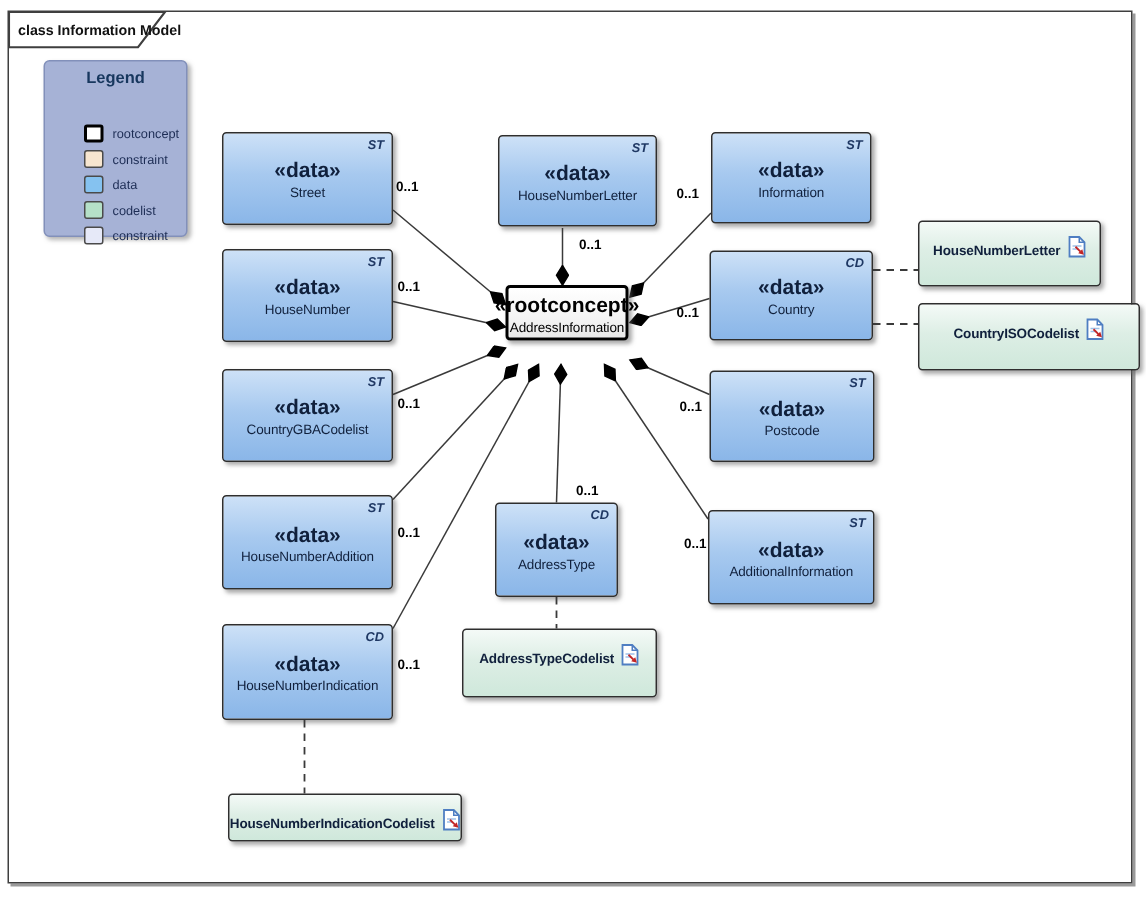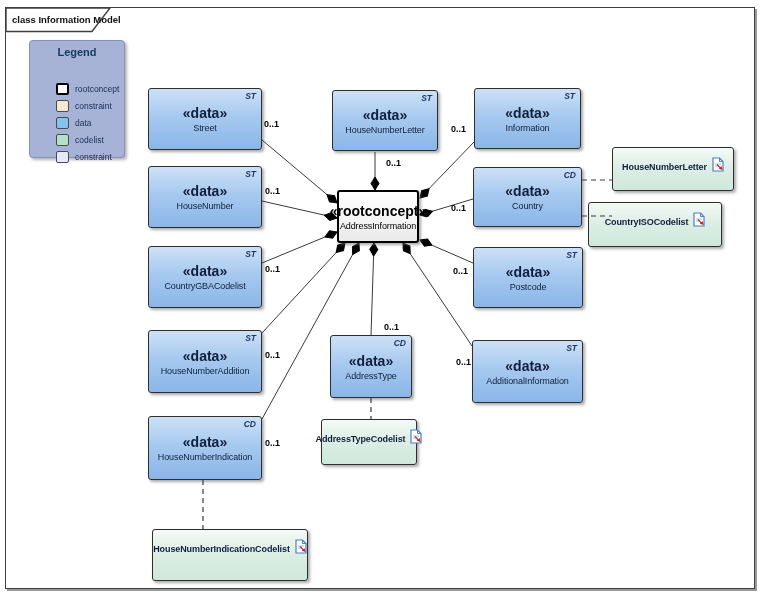--- a/index.html
+++ b/index.html
@@ -155,67 +155,67 @@
     </div>
 </div>
 <div class="node data-node" style="left:472px;top:340px;width:111px;height:63px">
   <span class="tag">ST</span>
   <div>
       <div class="stereo">«data»</div>
       <div class="nname">AdditionalInformation</div>
     </div>
 </div>
 
-<div class="node root-node" style="left:337px;top:190px;width:82px;height:53px">
+<div class="node root-node" style="left:337px;top:190px;width:82px;height:37px">
   <div>
       <div class="stereo">«rootconcept»</div>
       <div class="nname">AddressInformation</div>
     </div>
 </div>
 
 <div class="node codelist-node" style="left:612px;top:147px;width:122px;height:44px">
   <div class="cl-row">
     <span class="cl-name">HouseNumberLetter</span>
     <span><svg width="12" height="15" viewBox="0 0 12 15">
           <path d="M1,1 h6.5 l3.5,3.5 v9.5 h-10 z" fill="#fff" stroke="#4f7ec2" stroke-width="1.2"></path>
           <path d="M7.5,1 v3.5 h3.5" fill="none" stroke="#4f7ec2" stroke-width="1"></path>
           <line x1="3" y1="7" x2="9" y2="7" stroke="#9fc0e8" stroke-width="1"></line>
           <line x1="3" y1="9" x2="7" y2="9" stroke="#9fc0e8" stroke-width="1"></line>
           <line x1="5" y1="7.5" x2="8.3" y2="10.8" stroke="#c22525" stroke-width="1.2"></line>
           <polygon points="10.6,12.9 9.5,9.1 6.8,11.8" fill="#c22525"></polygon>
         </svg></span>
   </div>
 </div>
-<div class="node codelist-node" style="left:588px;top:202px;width:134px;height:45px">
+<div class="node codelist-node" style="left:612px;top:202px;width:148px;height:45px">
   <div class="cl-row">
     <span class="cl-name">CountryISOCodelist</span>
     <span><svg width="12" height="15" viewBox="0 0 12 15">
           <path d="M1,1 h6.5 l3.5,3.5 v9.5 h-10 z" fill="#fff" stroke="#4f7ec2" stroke-width="1.2"></path>
           <path d="M7.5,1 v3.5 h3.5" fill="none" stroke="#4f7ec2" stroke-width="1"></path>
           <line x1="3" y1="7" x2="9" y2="7" stroke="#9fc0e8" stroke-width="1"></line>
           <line x1="3" y1="9" x2="7" y2="9" stroke="#9fc0e8" stroke-width="1"></line>
           <line x1="5" y1="7.5" x2="8.3" y2="10.8" stroke="#c22525" stroke-width="1.2"></line>
           <polygon points="10.6,12.9 9.5,9.1 6.8,11.8" fill="#c22525"></polygon>
         </svg></span>
   </div>
 </div>
-<div class="node codelist-node" style="left:321px;top:419px;width:96px;height:46px">
+<div class="node codelist-node" style="left:308px;top:419px;width:130px;height:46px">
   <div class="cl-row">
     <span class="cl-name">AddressTypeCodelist</span>
     <span><svg width="12" height="15" viewBox="0 0 12 15">
           <path d="M1,1 h6.5 l3.5,3.5 v9.5 h-10 z" fill="#fff" stroke="#4f7ec2" stroke-width="1.2"></path>
           <path d="M7.5,1 v3.5 h3.5" fill="none" stroke="#4f7ec2" stroke-width="1"></path>
           <line x1="3" y1="7" x2="9" y2="7" stroke="#9fc0e8" stroke-width="1"></line>
           <line x1="3" y1="9" x2="7" y2="9" stroke="#9fc0e8" stroke-width="1"></line>
           <line x1="5" y1="7.5" x2="8.3" y2="10.8" stroke="#c22525" stroke-width="1.2"></line>
           <polygon points="10.6,12.9 9.5,9.1 6.8,11.8" fill="#c22525"></polygon>
         </svg></span>
   </div>
 </div>
-<div class="node codelist-node" style="left:152px;top:529px;width:156px;height:52px">
+<div class="node codelist-node" style="left:152px;top:529px;width:156px;height:32px">
   <div class="cl-row">
     <span class="cl-name">HouseNumberIndicationCodelist</span>
     <span><svg width="12" height="15" viewBox="0 0 12 15">
           <path d="M1,1 h6.5 l3.5,3.5 v9.5 h-10 z" fill="#fff" stroke="#4f7ec2" stroke-width="1.2"></path>
           <path d="M7.5,1 v3.5 h3.5" fill="none" stroke="#4f7ec2" stroke-width="1"></path>
           <line x1="3" y1="7" x2="9" y2="7" stroke="#9fc0e8" stroke-width="1"></line>
           <line x1="3" y1="9" x2="7" y2="9" stroke="#9fc0e8" stroke-width="1"></line>
           <line x1="5" y1="7.5" x2="8.3" y2="10.8" stroke="#c22525" stroke-width="1.2"></line>
           <polygon points="10.6,12.9 9.5,9.1 6.8,11.8" fill="#c22525"></polygon>
         </svg></span>

